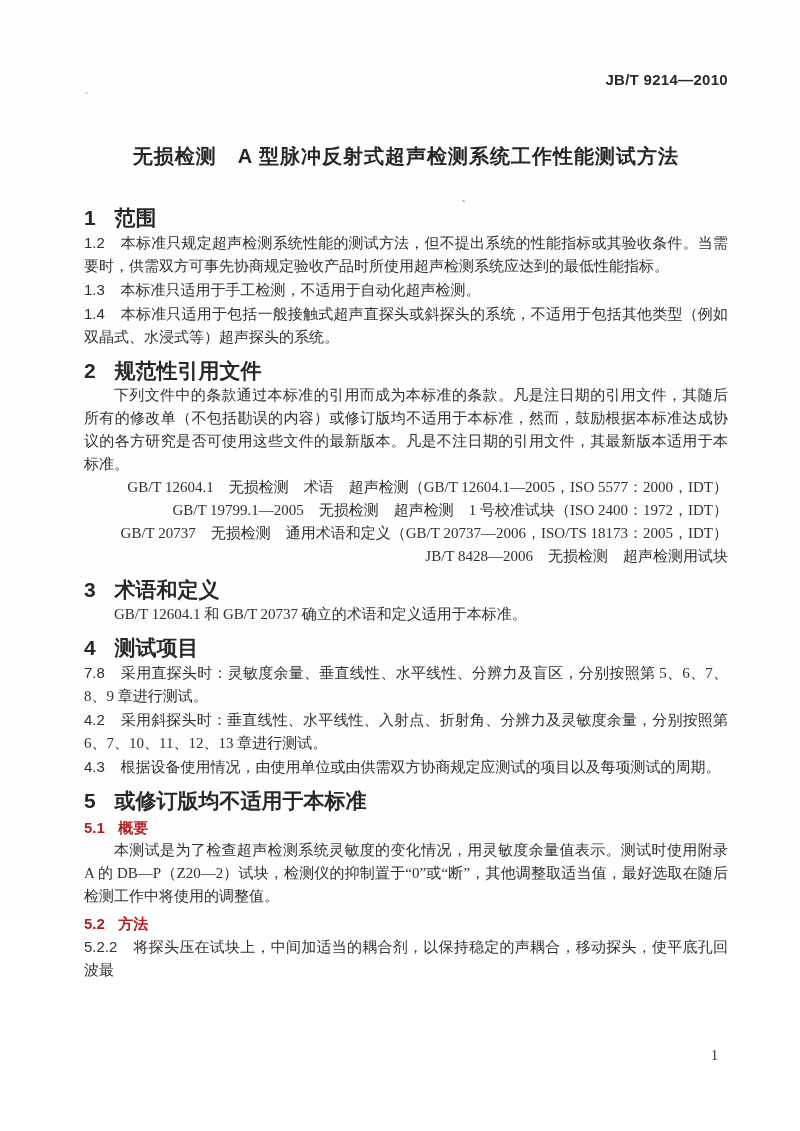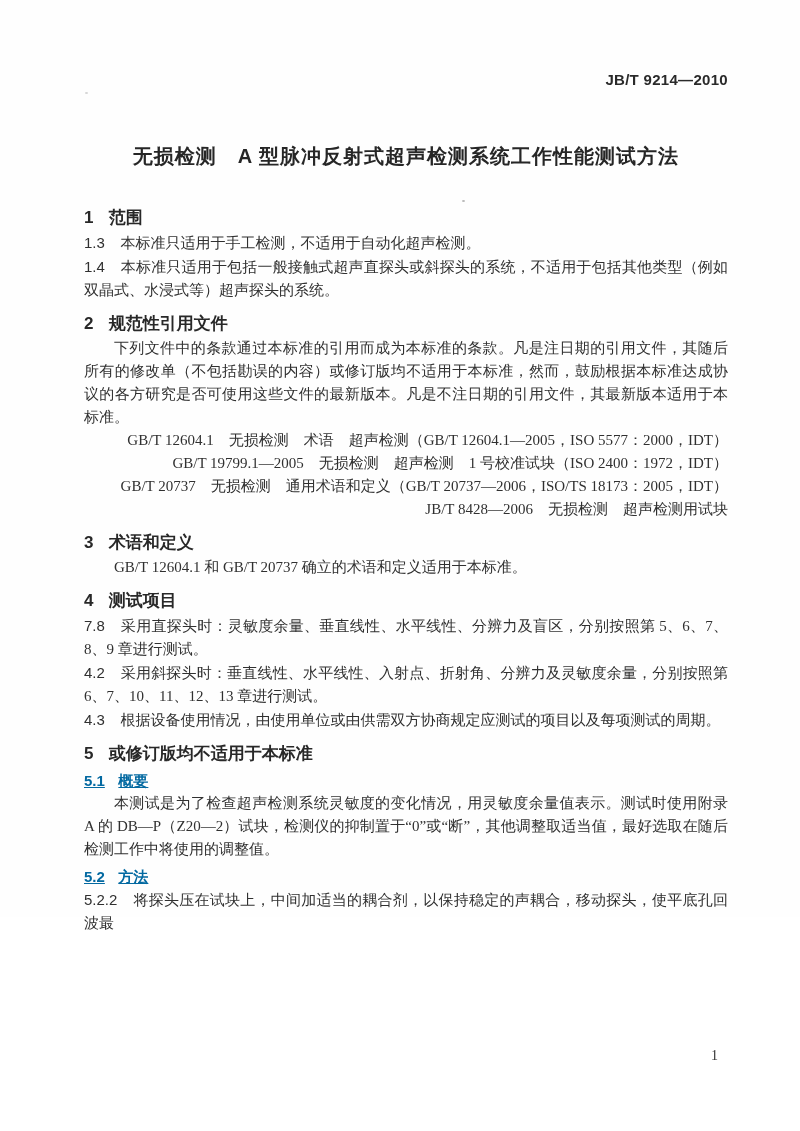--- a/index.html
+++ b/index.html
@@ -34,34 +34,33 @@
     font-weight: bold;
     font-size: 20px;
     line-height: 28px;
     text-align: center;
     color: #262626;
     letter-spacing: 1px;
   }
   .sec-heading {
     font-family: "Liberation Sans", sans-serif;
     font-weight: bold;
-    font-size: 17px;
+    font-size: 21px;
     line-height: 23px;
     margin: 10px 0 2px 0;
     color: #282828;
   }
   .sec-heading.first { margin-top: 36px; }
   .sub-heading {
     font-family: "Liberation Sans", sans-serif;
     font-weight: bold;
     font-size: 15px;
     line-height: 23px;
     margin: 4px 0 0 0;
-    color: #0369a1;
-    text-decoration: underline;
+    color: #b91c1c;
   }
   .sec-heading .num, .sub-heading .num { margin-right: 0.9em; }
   p.clause, p.body-text, p.ref-line {
     margin: 0;
     font-size: 15px;
     line-height: 23px;
     text-align: justify;
     color: #303030;
   }
   p.clause .num {
@@ -91,20 +90,23 @@
 
 <div class="page">
 
   <div class="doc-code">JB/T 9214—2010</div>
 
   <div class="doc-title">无损检测　A 型脉冲反射式超声检测系统工作性能测试方法</div>
 
   <div class="sec-heading first">
     <span class="num">1</span><span>范围</span>
   </div>
+  <p class="clause">
+    <span class="num">1.2</span><span>本标准只规定超声检测系统性能的测试方法，但不提出系统的性能指标或其验收条件。当需要时，供需双方可事先协商规定验收产品时所使用超声检测系统应达到的最低性能指标。</span>
+  </p>
   <p class="clause">
     <span class="num">1.3</span><span>本标准只适用于手工检测，不适用于自动化超声检测。</span>
   </p>
   <p class="clause">
     <span class="num">1.4</span><span>本标准只适用于包括一般接触式超声直探头或斜探头的系统，不适用于包括其他类型（例如双晶式、水浸式等）超声探头的系统。</span>
   </p>
 
   <div class="sec-heading">
     <span class="num">2</span><span>规范性引用文件</span>
   </div>

